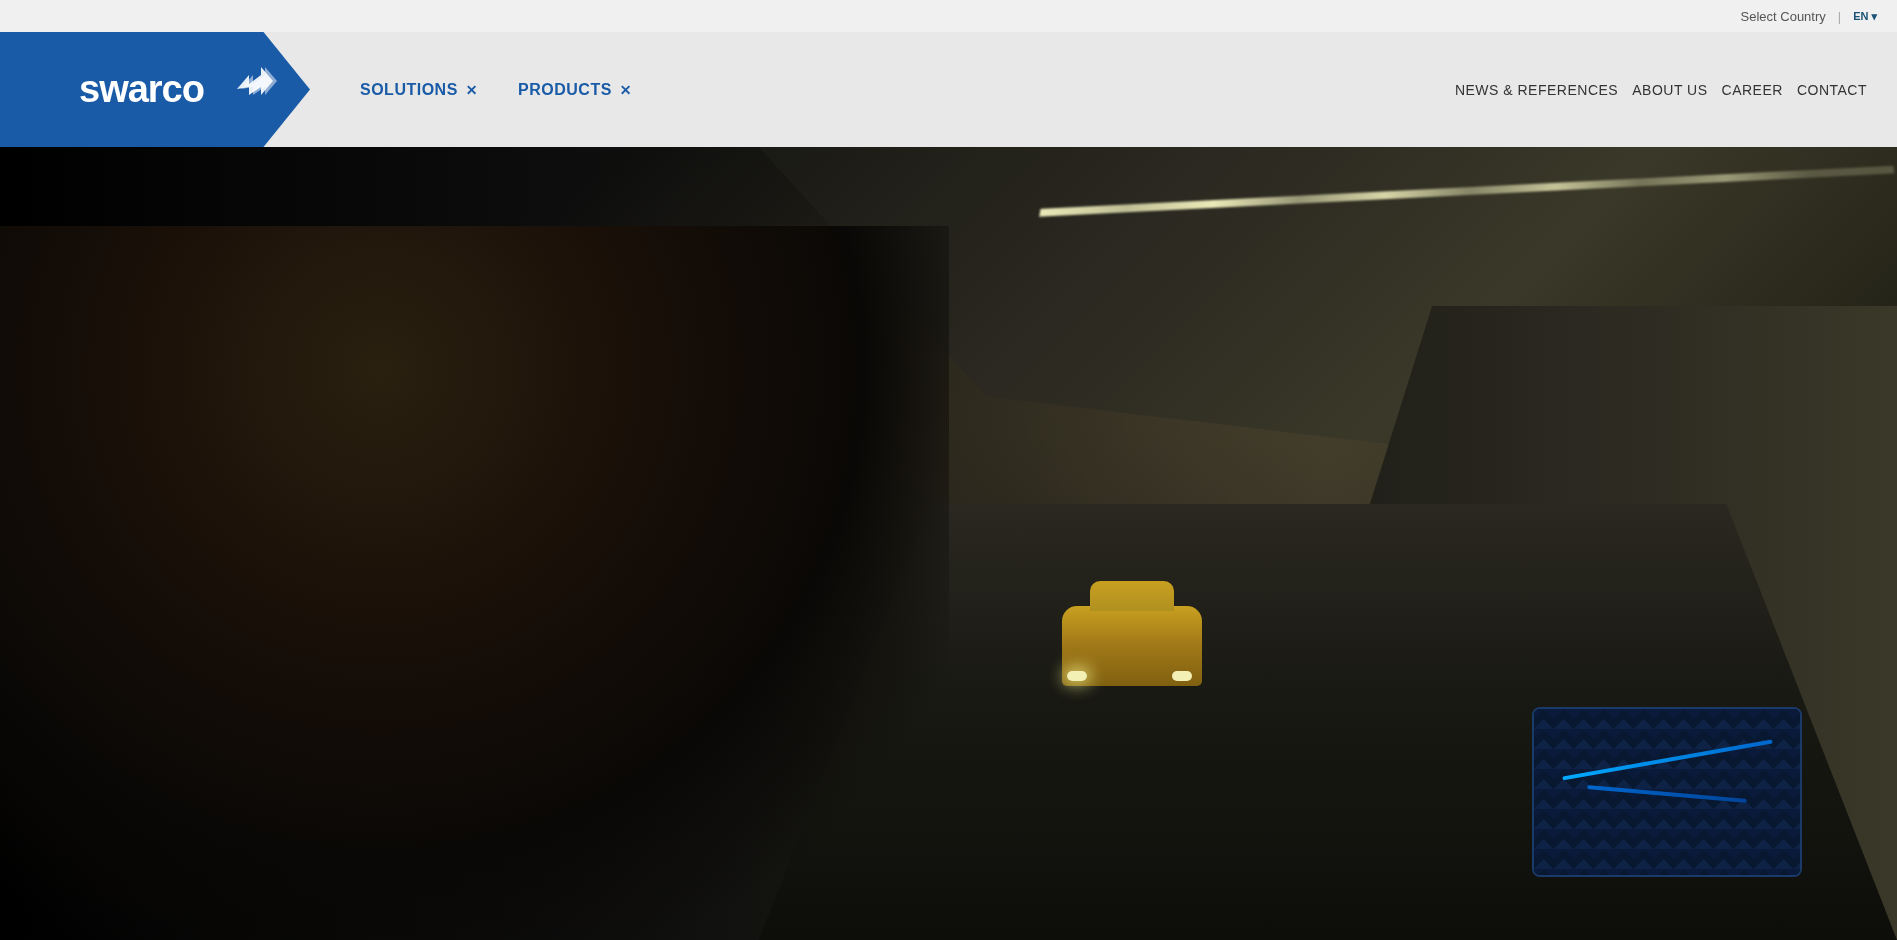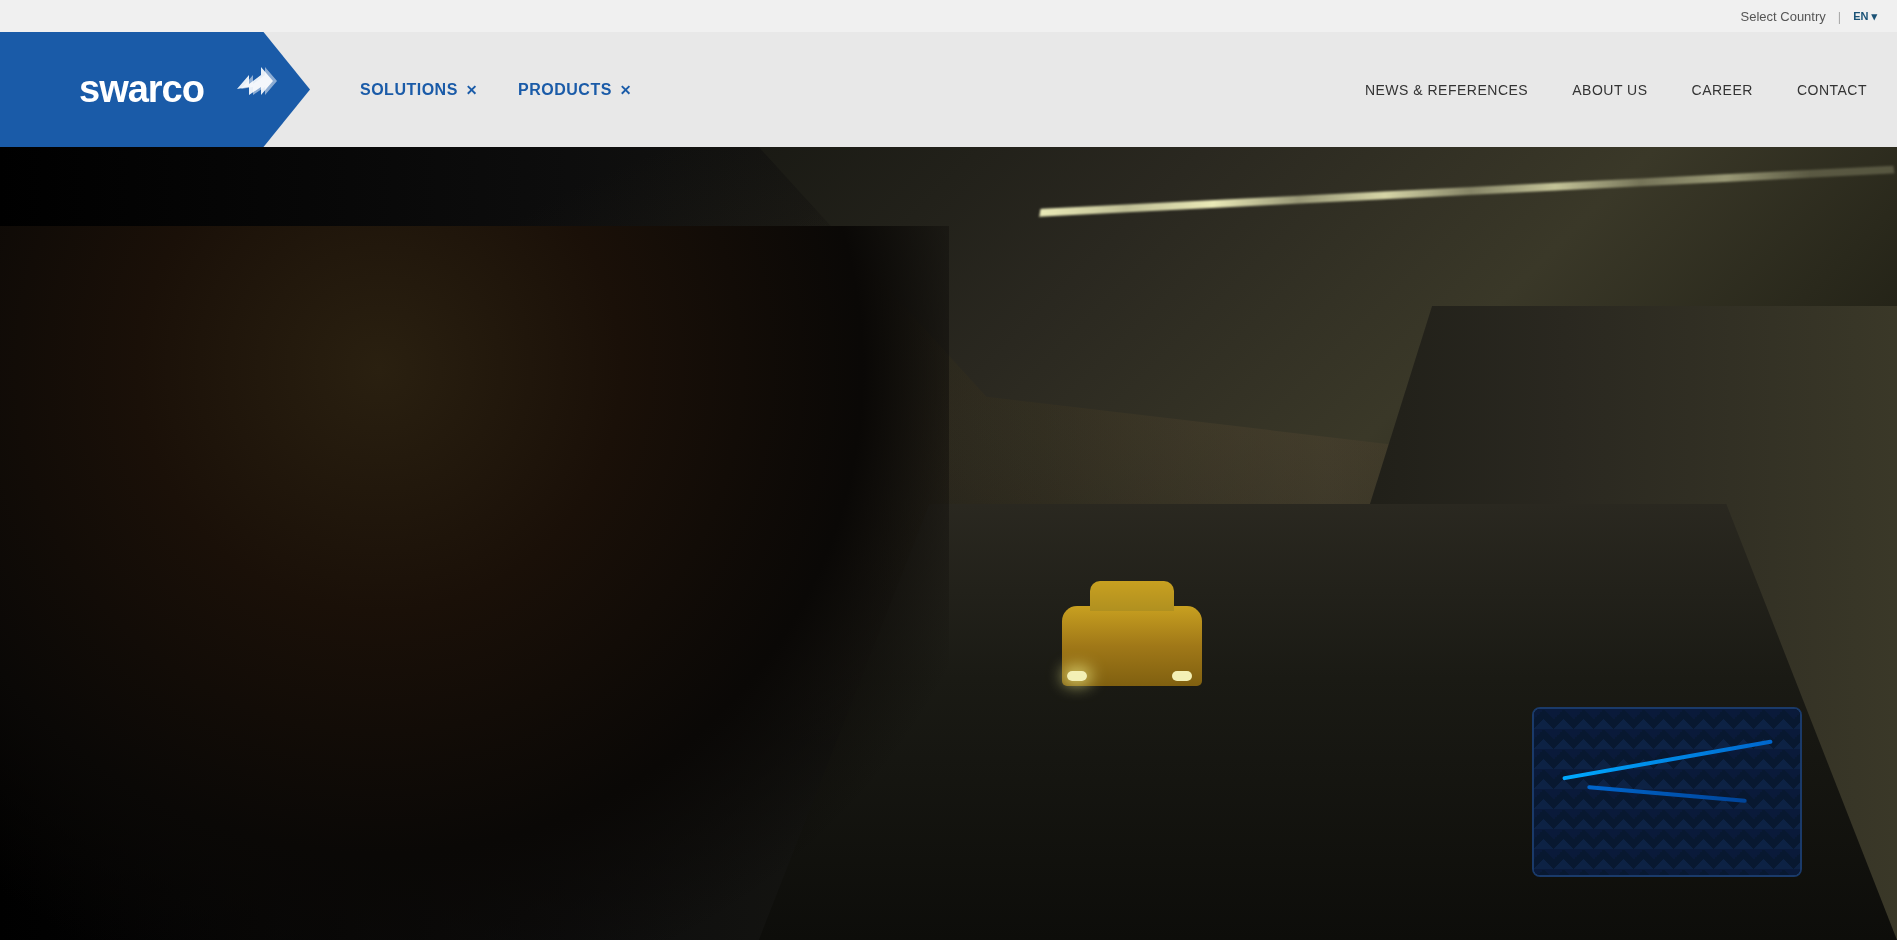--- a/index.html
+++ b/index.html
@@ -99,21 +99,21 @@
     .nav-item .close-x {
       font-size: 14px;
       color: #1a5ba8;
       font-weight: bold;
     }
 
     
     .nav-right {
       display: flex;
       align-items: center;
-      gap: 44px;
+      gap: 14px;
       margin-left: auto;
       margin-right: 30px;
     }
 
     .nav-right-item {
       font-size: 14px;
       color: #333;
       cursor: pointer;
       text-transform: uppercase;
       letter-spacing: 0.5px;

